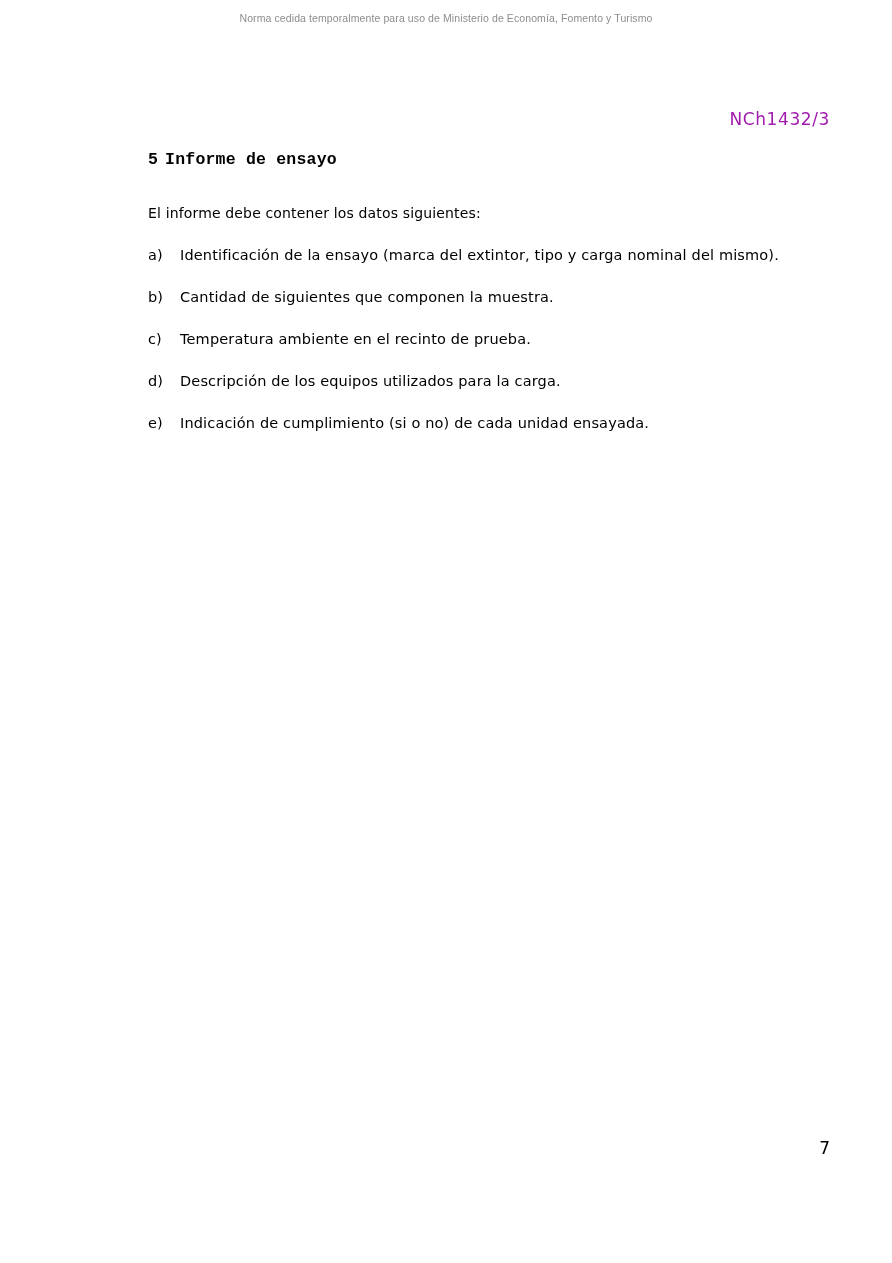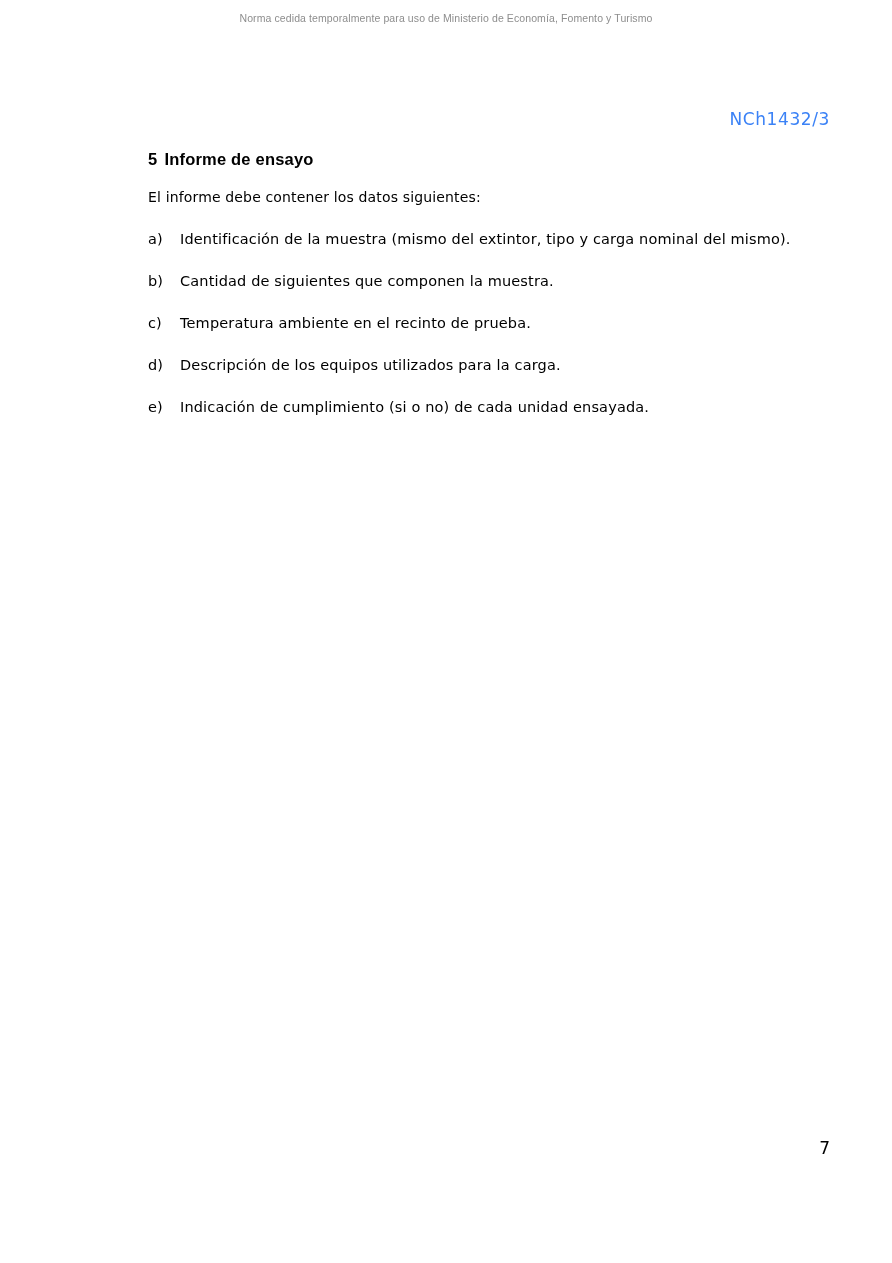--- a/index.html
+++ b/index.html
@@ -28,35 +28,35 @@
     font-size: 10.5px;
     color: #8d8d8d;
     letter-spacing: 0.1px;
   }
   .doc-code {
     position: absolute;
     top: 109px;
     right: 62px;
     font-family: "DejaVu Sans", sans-serif;
     font-size: 17px;
-    color: #3b82f6;
+    color: #a21caf;
     letter-spacing: 0.6px;
   }
   .content {
     position: absolute;
     top: 150px;
     left: 148px;
     width: 700px;
   }
   .section-title {
-    font-family: Liberation Sans, sans-serif;
+    font-family: Liberation Mono, monospace;
     font-size: 16.5px;
     font-weight: bold;
     letter-spacing: 0.2px;
-    margin: 0 0 20px 0;
+    margin: 0 0 36px 0;
   }
   .section-title .num {
     margin-right: 7px;
   }
   .intro {
     font-family: "DejaVu Sans", sans-serif;
     font-size: 14px;
     letter-spacing: 0.15px;
     margin: 0 0 26px 0;
   }
@@ -100,21 +100,21 @@
 
     <h1 class="section-title">
       <span class="num">5</span><span>Informe de ensayo</span>
     </h1>
 
     <p class="intro">El informe debe contener los datos siguientes:</p>
 
     <ul class="list">
       <li class="list-item">
         <span class="marker">a)</span>
-        <span class="text">Identificación de la muestra (mismo del extintor, tipo y carga nominal del mismo).</span>
+        <span class="text">Identificación de la ensayo (marca del extintor, tipo y carga nominal del mismo).</span>
       </li>
       <li class="list-item">
         <span class="marker">b)</span>
         <span class="text">Cantidad de siguientes que componen la muestra.</span>
       </li>
       <li class="list-item">
         <span class="marker">c)</span>
         <span class="text">Temperatura ambiente en el recinto de prueba.</span>
       </li>
       <li class="list-item">

